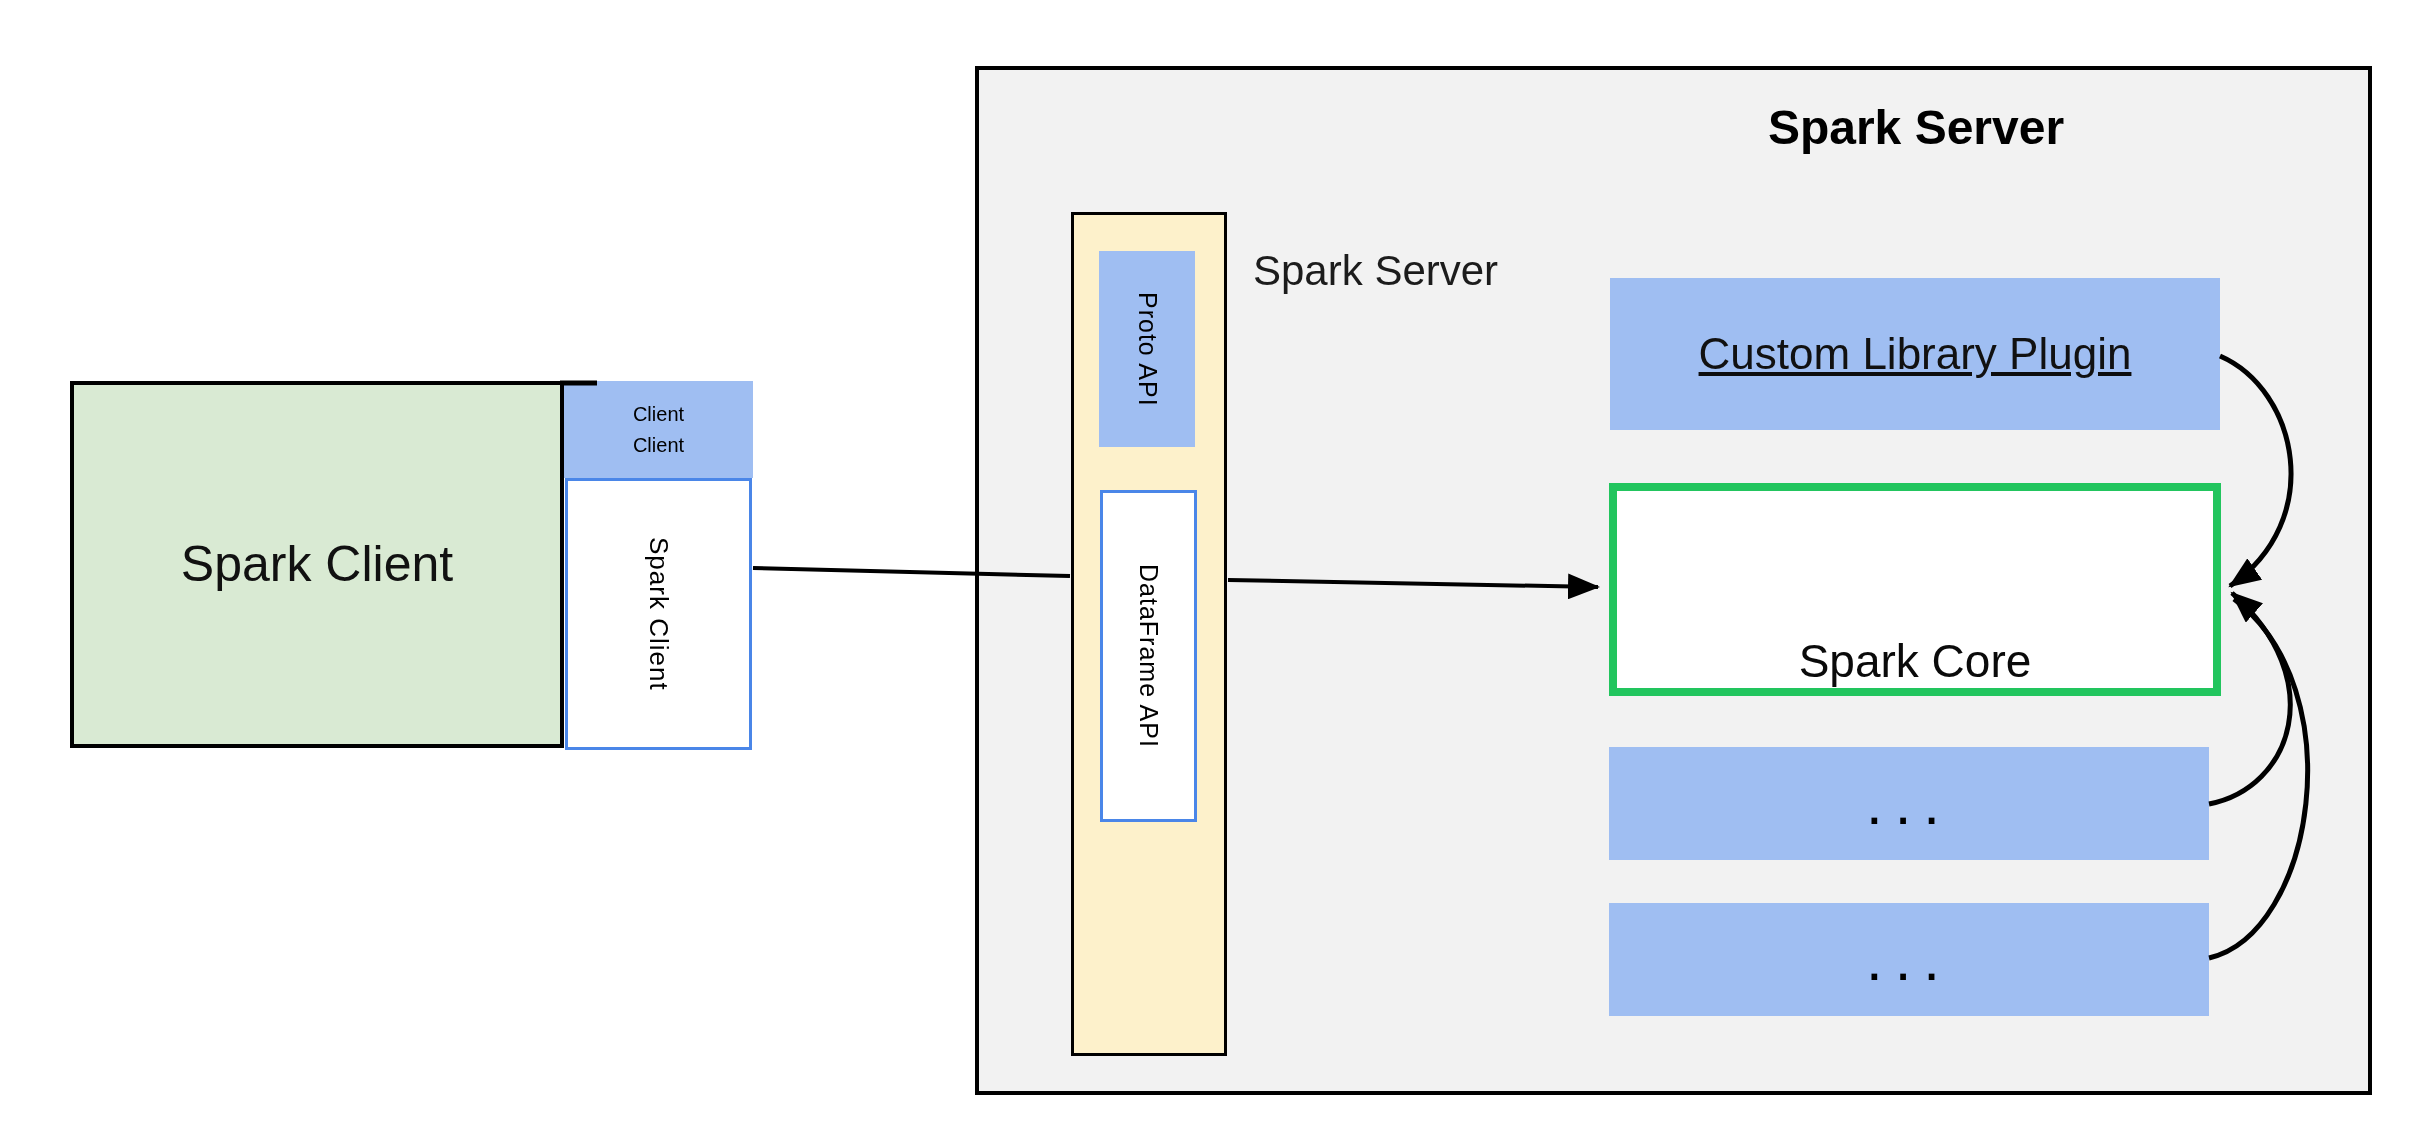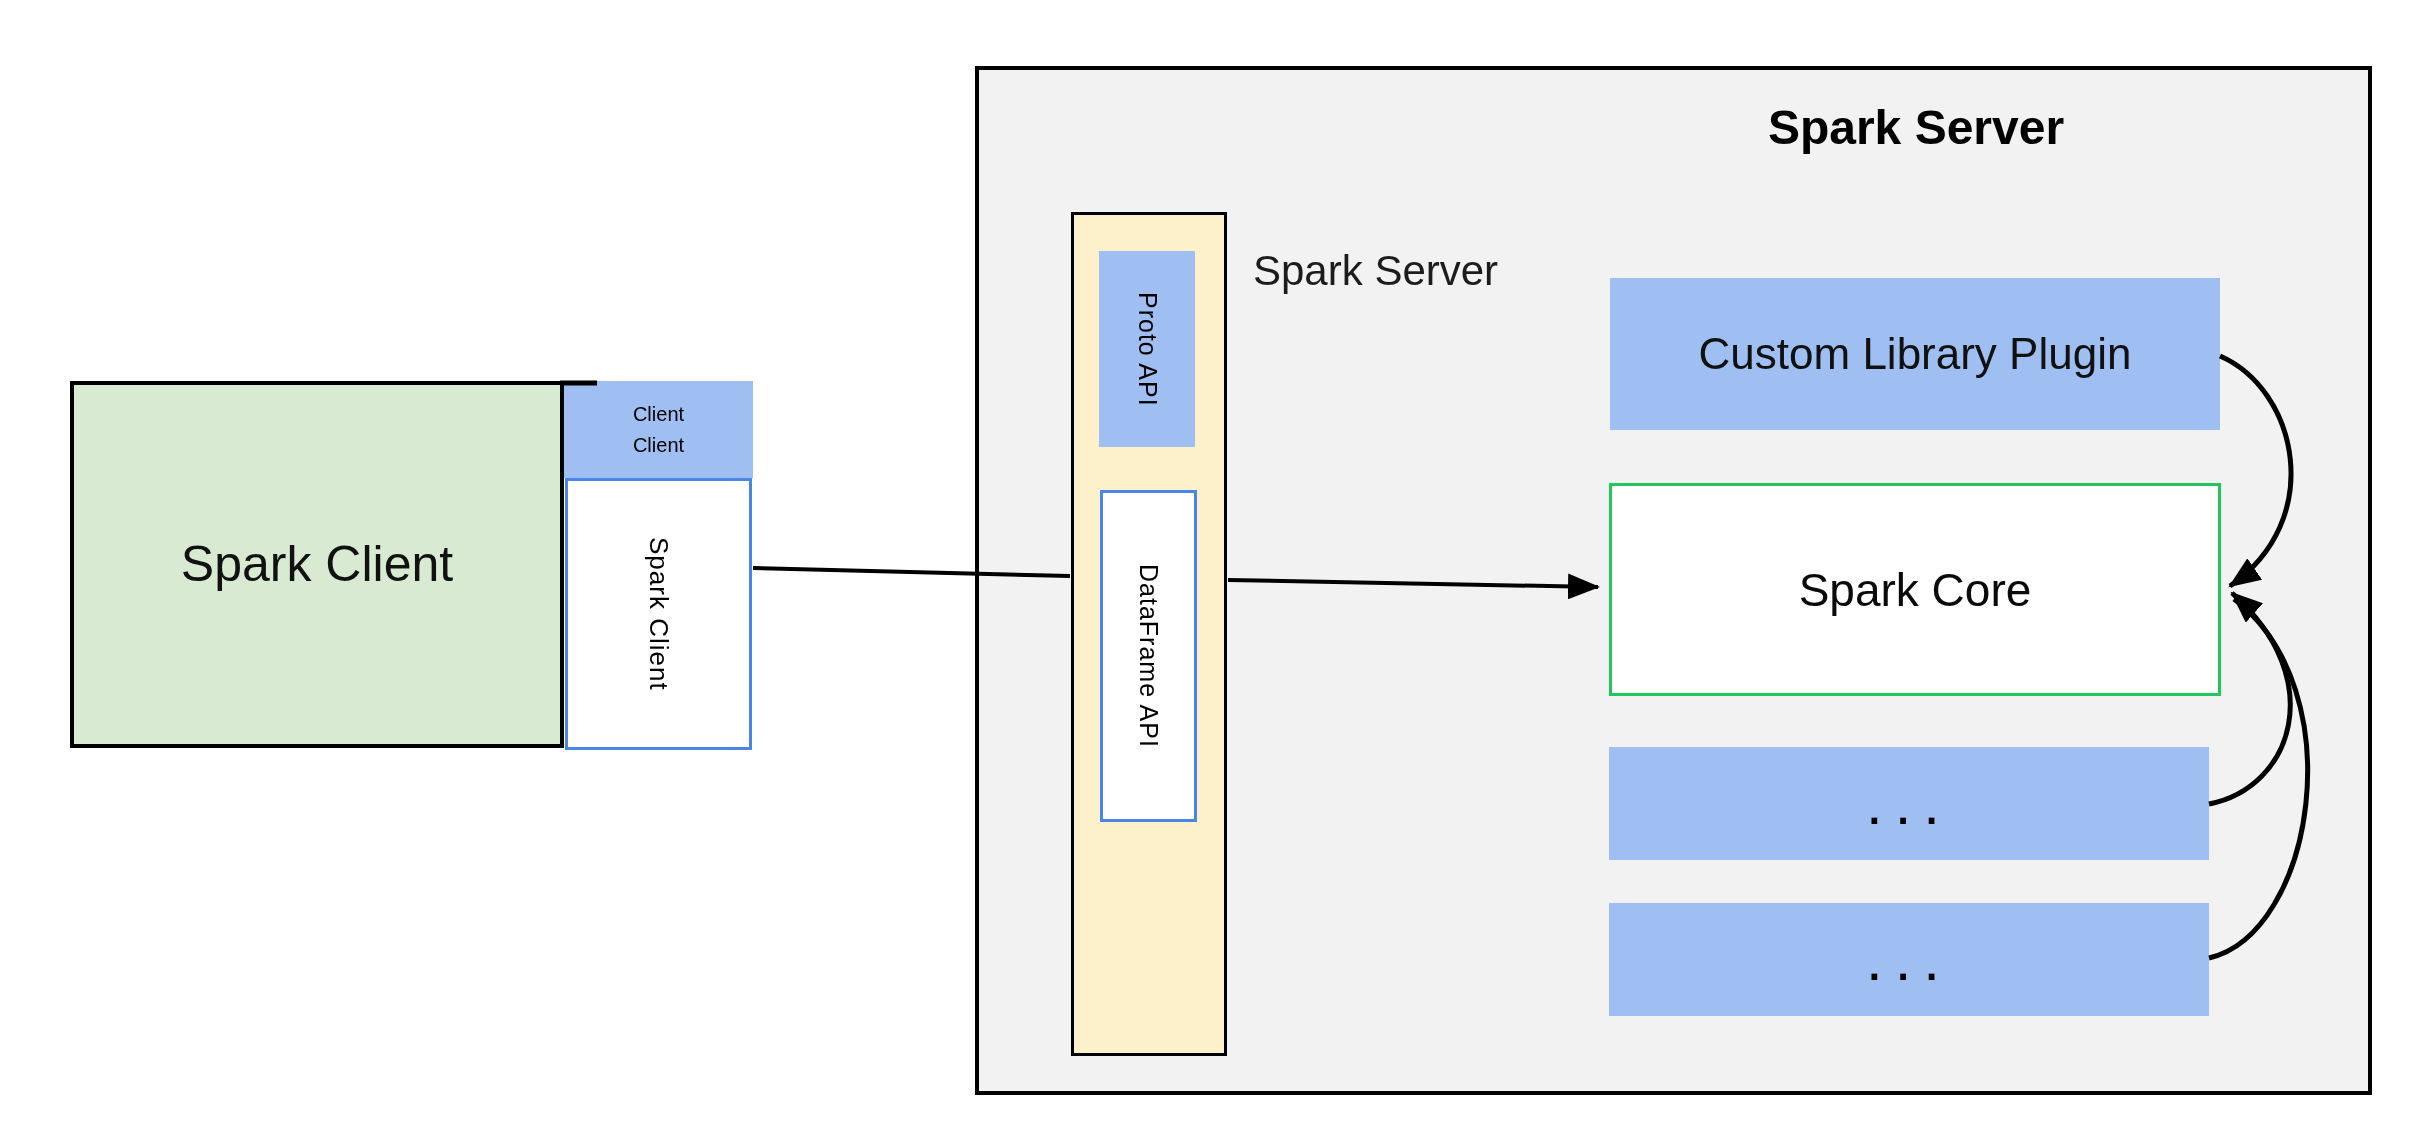--- a/index.html
+++ b/index.html
@@ -16,23 +16,23 @@
   .vtext{writing-mode:vertical-rl;font-size:26px;color:#000;letter-spacing:1px;}
   .gray-box{left:975px;top:66px;width:1397px;height:1029px;background:#f2f2f2;border:4px solid #000;}
   .connect-label{position:absolute;left:990px;top:72px;width:336px;text-align:center;font-size:43px;line-height:58px;color:#1c1c1c;}
   .yellow-box{left:1071px;top:212px;width:156px;height:844px;background:#fdf1cb;border:3px solid #000;}
   .proto-api{left:1099px;top:251px;width:96px;height:196px;background:#9fbef2;}
   .proto-api .vtext{font-size:25px;}
   .dataframe-api{left:1100px;top:490px;width:97px;height:332px;background:#fff;border:3px solid #4a86e8;}
   .dataframe-api .vtext{font-size:25px;}
   .server-lib-label{position:absolute;left:1253px;top:244px;font-size:42px;line-height:53px;color:#1c1c1c;text-align:left;}
   .server-title{position:absolute;left:1610px;top:100px;width:612px;text-align:center;font-size:48px;font-weight:bold;color:#000;}
-  .custom-plugin{left:1610px;top:278px;width:610px;height:152px;background:#9fbef2;}
+  .custom-plugin{left:1610px;top:278px;width:610px;height:152px;background:#9fbef2;text-decoration:underline;}
   .custom-plugin .lbl{font-size:44px;color:#111;}
-  .spark-core{left:1609px;top:483px;width:612px;height:213px;background:#fff;border:3px solid #22c55e;}
+  .spark-core{left:1609px;top:483px;width:612px;height:213px;background:#fff;border:8px solid #22c55e;align-items:flex-end;}
   .spark-core .lbl{font-size:46px;color:#0a0a0a;}
   .slot{background:#9fbef2;}
   .slot-1{left:1609px;top:747px;width:600px;height:113px;}
   .slot-2{left:1609px;top:903px;width:600px;height:113px;}
   .slot .lbl{font-size:60px;letter-spacing:12px;color:#000;line-height:60px;}
   .overlay{position:absolute;left:0;top:0;width:2435px;height:1135px;pointer-events:none;}
 </style>
 </head>
 <body>
 

